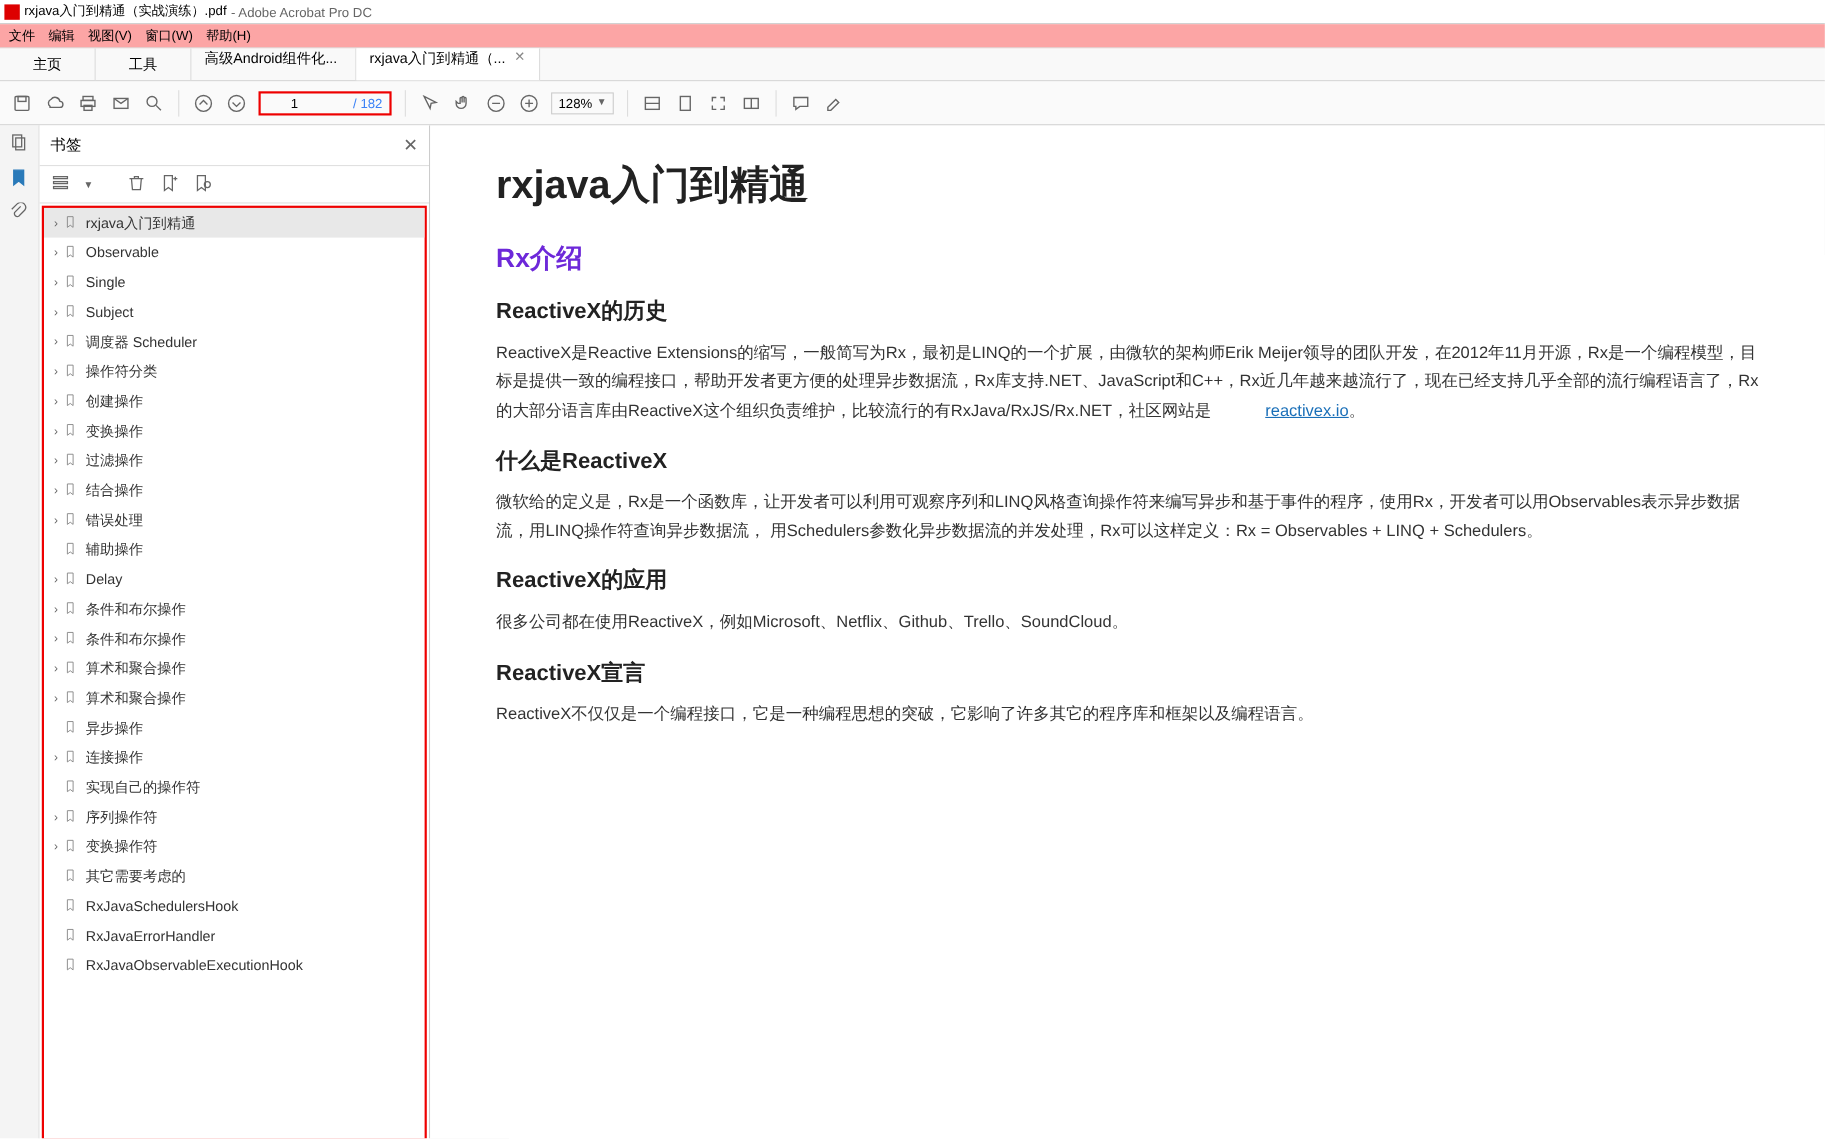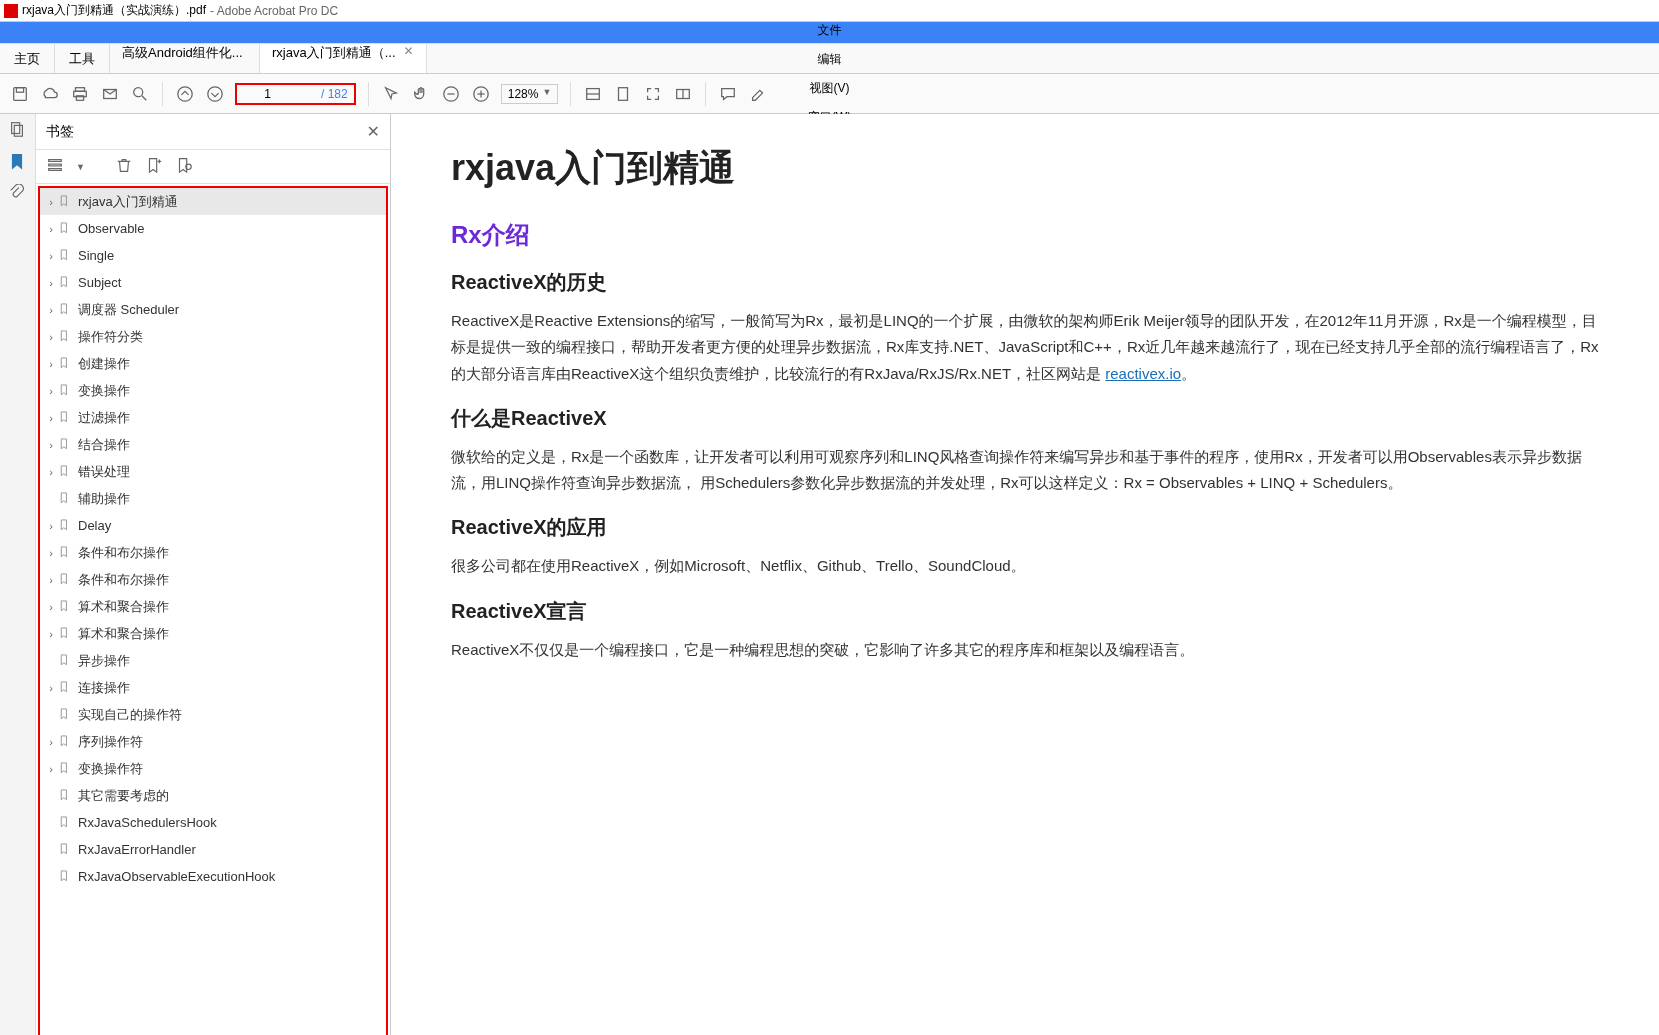--- a/index.html
+++ b/index.html
@@ -5,26 +5,26 @@
 * { margin: 0; padding: 0; box-sizing: border-box; font-family: "Microsoft YaHei", "Segoe UI", Tahoma, sans-serif; }
 body { background: #fff; font-size: 13px; overflow: hidden; }
 
 
 .title-bar { background: #fff; border-bottom: 1px solid #ccc; height: 22px; display: flex; align-items: center; padding: 0 4px; font-size: 12px; }
 .title-bar .app-icon { width: 14px; height: 14px; background: #d00; margin-right: 4px; }
 .title-bar .doc-title { color: #000; }
 .title-bar .app-name { color: #666; margin-left: 4px; }
 
 
-.menu-bar { background: #3b82f6; border-bottom: 1px solid #ddd; height: 22px; display: flex; align-items: center; padding: 0 8px; gap: 12px; font-size: 12px; flex-direction: column; }
+.menu-bar { background: #fca5a5; border-bottom: 1px solid #ddd; height: 22px; display: flex; align-items: center; padding: 0 8px; gap: 12px; font-size: 12px; }
 .menu-bar span { cursor: default; }
 
 
 .tab-bar { background: #f9f9f9; border-bottom: 1px solid #ccc; display: flex; align-items: stretch; height: 30px; font-size: 13px; }
-.tab-bar .tab-btn { padding: 0 14px; display: flex; align-items: center; border-right: 1px solid #ddd; cursor: default; }
+.tab-bar .tab-btn { padding: 0 30px; display: flex; align-items: center; border-right: 1px solid #ddd; cursor: default; }
 .tab-bar .doc-tab { padding: 0 12px; display: flex; gap: 8px; border-right: 1px solid #ddd; min-width: 150px; }
 .tab-bar .doc-tab.active { background: #fff; }
 .tab-bar .close-x { color: #888; font-size: 12px; }
 
 
 .toolbar { background: #fafafa; border-bottom: 1px solid #ccc; height: 40px; display: flex; align-items: center; padding: 0 10px; gap: 8px; }
 .toolbar .tool-group { display: flex; align-items: center; gap: 10px; }
 .toolbar .sep { width: 1px; height: 24px; background: #ddd; margin: 0 4px; }
 .toolbar .icon { width: 20px; height: 20px; display: flex; align-items: center; justify-content: center; color: #666; }
 .toolbar svg { width: 18px; height: 18px; stroke: #666; fill: none; stroke-width: 1.4; }
@@ -67,21 +67,21 @@
 
 .doc-area { flex: 1; overflow-y: scroll; background: #f0f0f0; padding: 0; }
 .doc-area::-webkit-scrollbar { width: 16px; }
 .doc-area::-webkit-scrollbar-track { background: #f0f0f0; }
 .doc-area::-webkit-scrollbar-thumb { background: #c8c8c8; border: 3px solid #f0f0f0; border-radius: 8px; }
 .page { background: #fff; padding: 30px 60px 30px 60px; min-height: 100%; }
 .page h1 { font-size: 36px; font-weight: 700; color: #222; margin-bottom: 26px; }
 .page h2 { font-size: 24px; font-weight: 700; color: #6d28d9; margin: 20px 0 14px 0; }
 .page h3 { font-size: 20px; font-weight: 700; color: #222; margin: 18px 0 12px 0; }
 .page p { font-size: 15px; line-height: 1.75; color: #333; margin: 10px 0; }
-.page a { color: #1a6fb8; text-decoration: underline; }
+.page a { color: #1a6fb8; text-decoration: underline; margin-left: 45px; }
 </style>
 </head>
 <body>
 
 <div class="title-bar">
   <div class="app-icon"></div>
   <span class="doc-title">rxjava入门到精通（实战演练）.pdf</span>
   <span class="app-name">- Adobe Acrobat Pro DC</span>
 </div>
 

